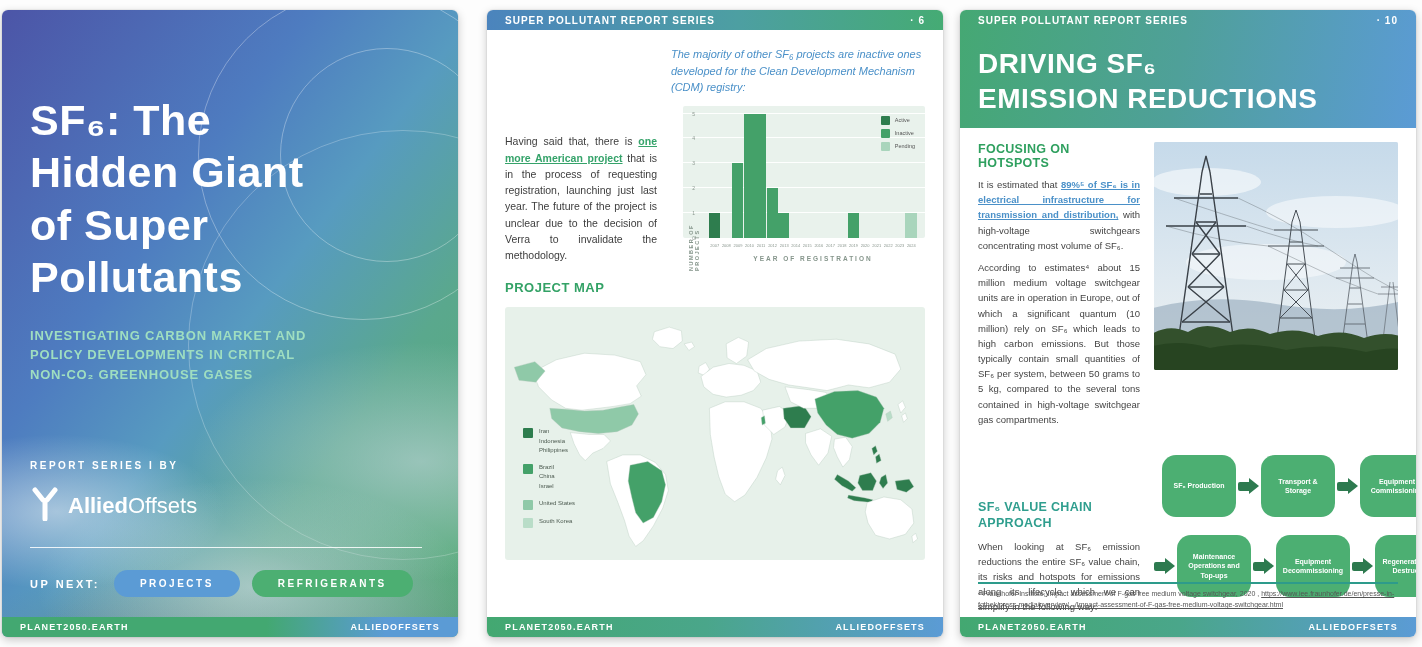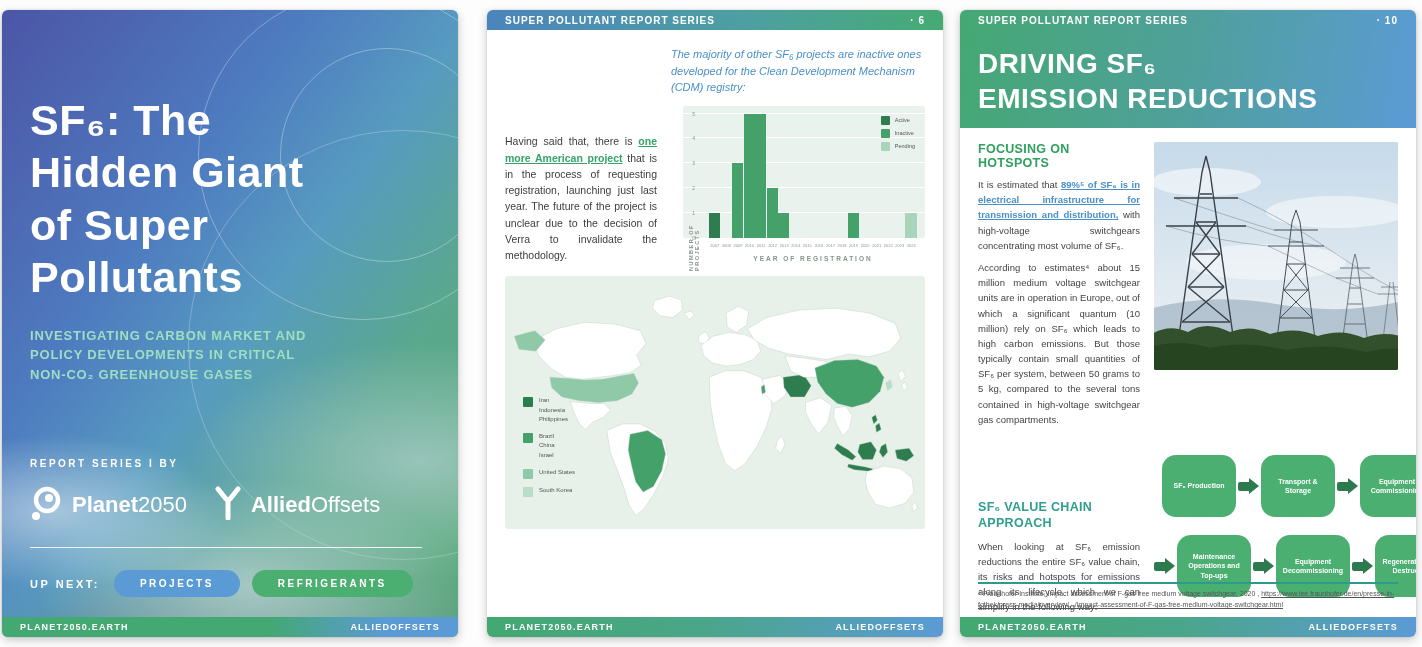--- a/index.html
+++ b/index.html
@@ -128,30 +128,20 @@
 of Super
 Pollutants</div>
       <div class="cover-subtitle">INVESTIGATING CARBON MARKET AND
 POLICY DEVELOPMENTS IN CRITICAL
 NON-CO₂ GREENHOUSE GASES</div>
       <div class="cover-bottom">
         <div class="byline">REPORT SERIES I BY</div>
         <div class="logo-row">
           <div class="logo">
             <span>
-              <svg width="34" height="36" viewBox="0 0 34 36">
-                <circle cx="17" cy="15" r="11" fill="none" stroke="#fff" stroke-width="4.5"></circle>
-                <circle cx="19" cy="13" r="4" fill="#fff"></circle>
-                <circle cx="6" cy="31" r="4" fill="#fff"></circle>
-              </svg>
-            </span>
-            <span class="logo-text"><span class="lt-bold">Planet</span><span class="lt-light">2050</span></span>
-          </div>
-          <div class="logo">
-            <span>
               <svg width="30" height="34" viewBox="0 0 30 34">
                 <path d="M5,3 L13,13 M25,3 L17,13 M15,14 L15,32" stroke="#fff" stroke-width="5" fill="none" stroke-linecap="round"></path>
               </svg>
             </span>
             <span class="logo-text"><span class="lt-bold">Allied</span><span class="lt-light">Offsets</span></span>
           </div>
         </div>
         <div class="divider"></div>
         <div class="upnext-row">
           <span class="upnext-label">UP NEXT:</span>
@@ -234,20 +224,21 @@
                   <span class="cl-label">Inactive</span>
                 </div>
                 <div class="cl-item">
                   <span class="cl-swatch" style="background: rgb(169, 213, 188);"></span>
                   <span class="cl-label">Pending</span>
                 </div>
               </div>
           </div>
         </div>
       </div>
+      <div class="section-head-green">PROJECT MAP</div>
       <div class="map-panel">
         <svg class="map-svg" viewBox="0 0 900 500" preserveAspectRatio="xMidYMid meet">
           <g>
             <path class="mc" d="M320,32 L352,22 378,30 380,52 360,68 332,64 316,48 Z"></path>
             <path class="mc" d="M60,118 L110,92 170,78 235,82 290,96 302,124 282,148 292,170 268,186 232,192 200,196 165,200 130,196 100,178 72,150 Z"></path>
             <path class="mc" d="M20,108 L64,96 86,116 66,140 30,136 Z" style="fill: rgb(143, 201, 168);"></path>
             <path class="mc" d="M96,196 L130,198 170,202 210,200 252,192 276,188 286,208 272,232 240,246 200,250 160,246 122,238 100,218 Z" style="fill: rgb(143, 201, 168);"></path>
             <path class="mc" d="M140,248 L180,252 212,252 226,266 210,282 188,292 172,308 160,296 148,272 Z"></path>
             <path class="mc" d="M218,310 L252,296 290,296 322,312 344,338 350,372 338,410 318,448 296,480 280,492 266,470 256,436 242,398 226,358 Z"></path>
             <path class="mc" d="M268,318 L306,310 336,330 344,360 336,396 318,430 296,442 280,420 272,388 264,352 Z" style="fill: rgb(68, 161, 105);"></path>

